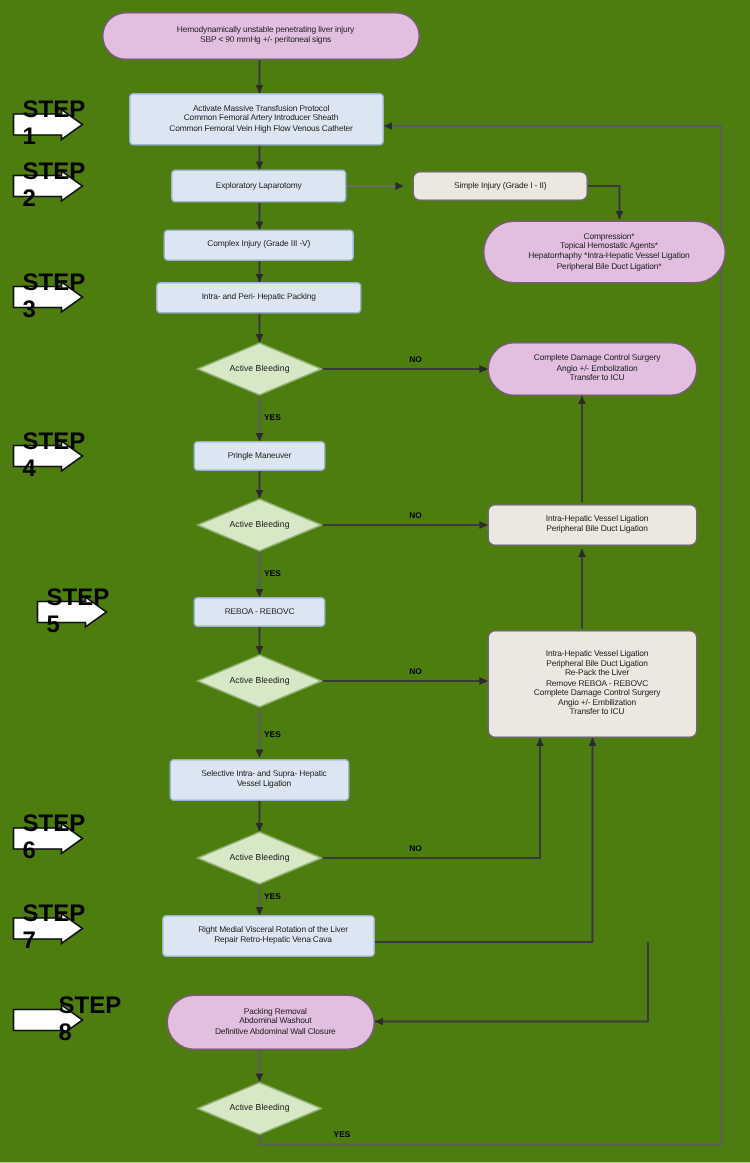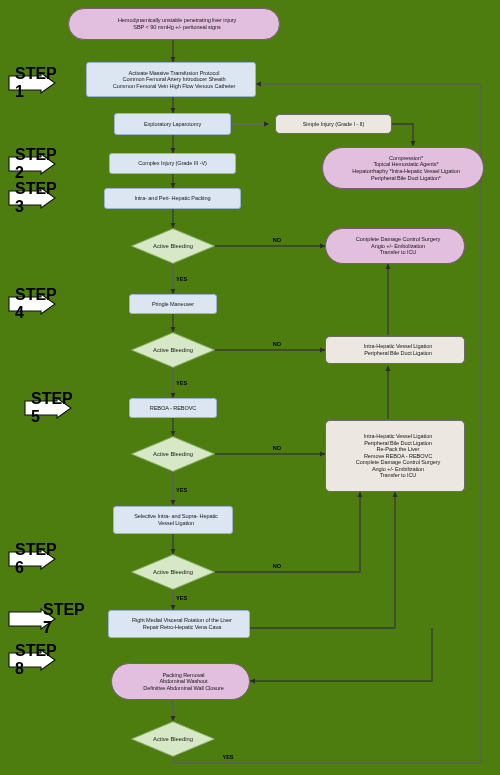--- a/index.html
+++ b/index.html
@@ -93,21 +93,21 @@
     </g>
   </svg>
 
   <div class="steptag" style="left:8px;top:72px;width:48px;height:22px;">
     <svg width="48" height="22" viewBox="0 0 48 22">
       <path d="M1,4 L33,4 L33,1 L47,11 L33,21 L33,18 L1,18 Z" fill="#ffffff" stroke="#111" stroke-width="1.1"></path>
     </svg>
     <span class="stxt">STEP 1</span>
   </div>
 
-  <div class="steptag" style="left:8px;top:113px;width:48px;height:22px;margin-top:40px;">
+  <div class="steptag" style="left:8px;top:113px;width:48px;height:22px;">
     <svg width="48" height="22" viewBox="0 0 48 22">
       <path d="M1,4 L33,4 L33,1 L47,11 L33,21 L33,18 L1,18 Z" fill="#ffffff" stroke="#111" stroke-width="1.1"></path>
     </svg>
     <span class="stxt">STEP 2</span>
   </div>
 
   <div class="steptag" style="left:8px;top:187px;width:48px;height:22px;">
     <svg width="48" height="22" viewBox="0 0 48 22">
       <path d="M1,4 L33,4 L33,1 L47,11 L33,21 L33,18 L1,18 Z" fill="#ffffff" stroke="#111" stroke-width="1.1"></path>
     </svg>
@@ -128,28 +128,28 @@
     <span class="stxt">STEP 5</span>
   </div>
 
   <div class="steptag" style="left:8px;top:508px;width:48px;height:22px;margin-top:40px;">
     <svg width="48" height="22" viewBox="0 0 48 22">
       <path d="M1,4 L33,4 L33,1 L47,11 L33,21 L33,18 L1,18 Z" fill="#ffffff" stroke="#111" stroke-width="1.1"></path>
     </svg>
     <span class="stxt">STEP 6</span>
   </div>
 
-  <div class="steptag" style="left:8px;top:608px;width:48px;height:22px;padding-left:28px;">
+  <div class="steptag" style="left:8px;top:608px;width:48px;height:22px;">
     <svg width="48" height="22" viewBox="0 0 48 22">
       <path d="M1,4 L33,4 L33,1 L47,11 L33,21 L33,18 L1,18 Z" fill="#ffffff" stroke="#111" stroke-width="1.1"></path>
     </svg>
     <span class="stxt">STEP 7</span>
   </div>
 
-  <div class="steptag" style="left:8px;top:649px;width:48px;height:22px;">
+  <div class="steptag" style="left:8px;top:669px;width:48px;height:22px;padding-left:24px;">
     <svg width="48" height="22" viewBox="0 0 48 22">
       <path d="M1,4 L33,4 L33,1 L47,11 L33,21 L33,18 L1,18 Z" fill="#ffffff" stroke="#111" stroke-width="1.1"></path>
     </svg>
     <span class="stxt">STEP 8</span>
   </div>
 
   <div class="node purple" style="left:68px;top:8px;width:212px;height:32px;font-size:5.6px;">
     <span>
       <span>Hemodynamically unstable penetrating liver injury</span>
       <span>SBP &lt; 90 mmHg +/- peritoneal signs</span>

